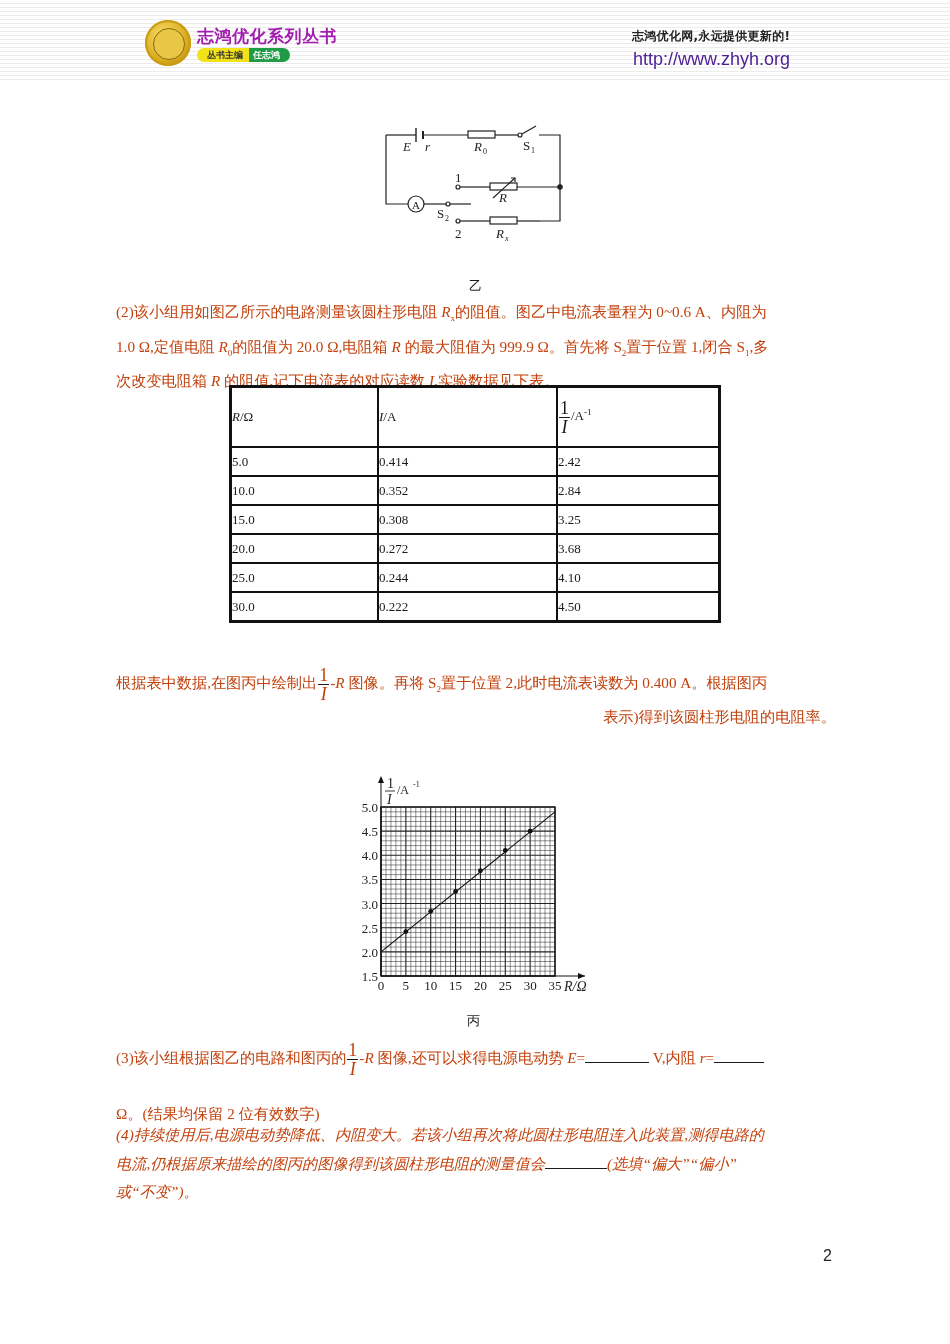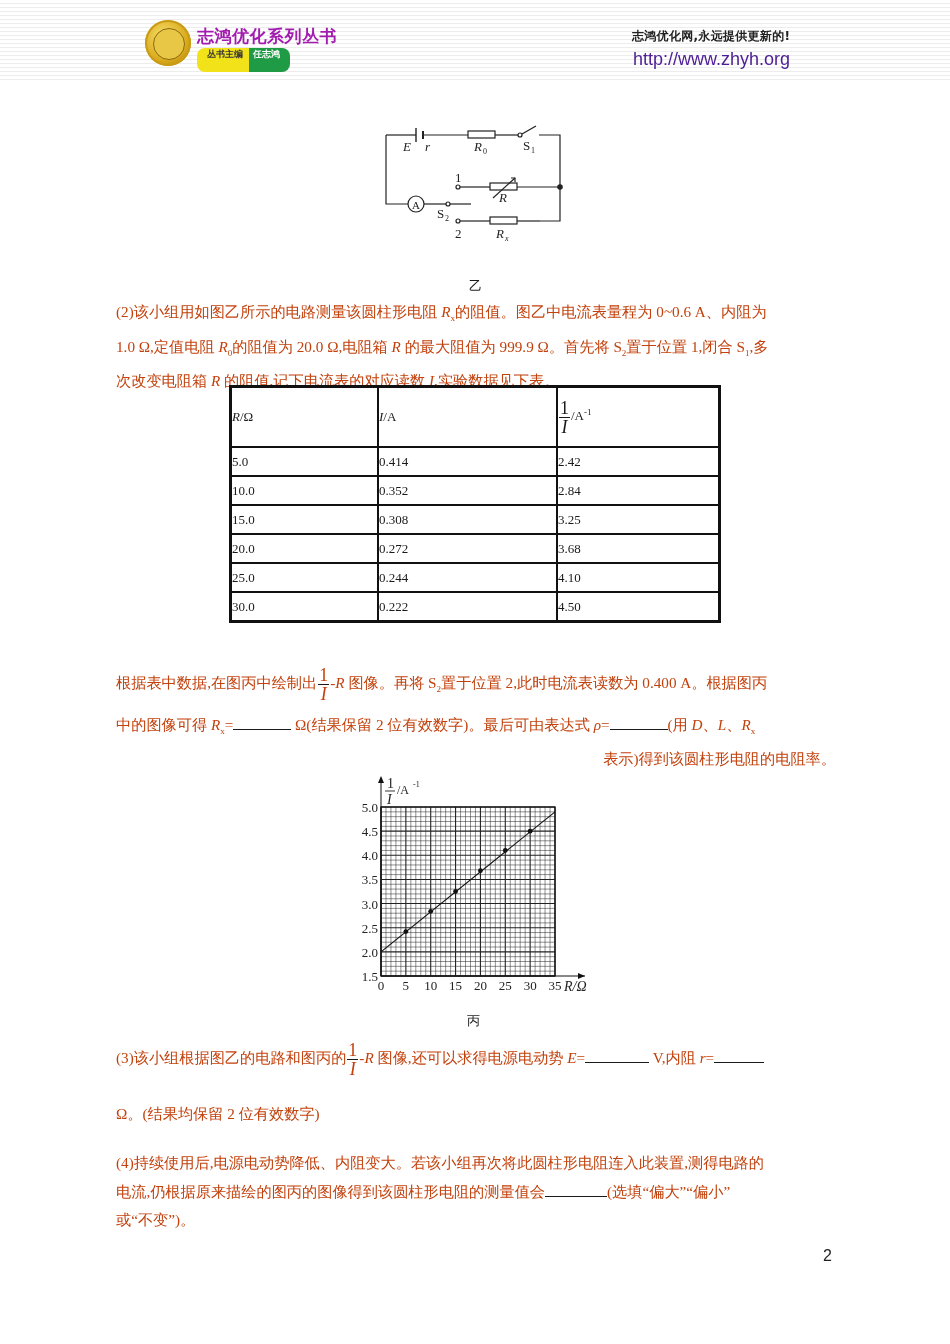--- a/index.html
+++ b/index.html
@@ -9,22 +9,22 @@
   
   .header { left:0; top:0; width:950px; height:80px;
     background: repeating-linear-gradient(to bottom,#ffffff 0px,#ffffff 3px,#ececec 3px,#ececec 4px); }
   .logo-badge { left:145px; top:20px; width:46px; height:46px; border-radius:50%;
     background:radial-gradient(circle at 40% 35%,#f7de6a 0%,#d9a91a 60%,#a97a0c 100%);
     box-shadow:0 0 0 2px #c99c17 inset; }
   .logo-badge-inner { left:153px; top:28px; width:30px; height:30px; border-radius:50%;
     border:1px solid #8a6a10; background:#e8c646; }
   .series-title { left:197px; top:25px; font-family:"DejaVu Sans",sans-serif; font-weight:bold;
     font-size:17px; letter-spacing:0.5px; color:#a21caf; }
-  .editor-pill { left:197px; top:48px; height:24px; border-radius:8px; overflow:hidden; display:flex;
-    font-family:Liberation Mono, monospace; font-size:9px; font-weight:bold; line-height:14px; }
+  .editor-pill { left:197px; top:48px; height:14px; border-radius:8px; overflow:hidden; display:flex;
+    font-family:Liberation Serif, serif; font-size:9px; font-weight:bold; line-height:14px; }
   .editor-pill .a { background:#f2e21a; color:#333; padding:0 6px 0 10px; }
   .editor-pill .b { background:#1f9b45; color:#fff; padding:0 10px 0 4px;text-align:center; }
   .site-slogan { left:632px; top:28px; font-family:"DejaVu Sans",sans-serif; font-weight:bold;
     font-size:12px; color:#222; letter-spacing:0.3px; }
   .site-url { left:633px; top:49px; font-family:"Liberation Sans",sans-serif; font-size:18px; color:#4c1d95; }
 
   .fig-caption { font-size:13px; }
   .para { left:116px; width:720px; font-size:15.2px; line-height:28.5px; color:#c2410c; }
   .para i { font-style:italic; }
   sub, sup { font-size:9px; }
@@ -147,21 +147,20 @@
   <tr>
         <td>30.0</td>
         <td>0.222</td>
         <td>4.50</td>
       </tr>
 </tbody>
   </table>
 
 <div class="abs para" style="top:666px;line-height:30px;">
   <div><span>根据表中数据,在图丙中绘制出</span><span class="frac"><span class="n">1</span><span class="d">I</span></span><span>-</span><i>R</i><span> 图像。再将 S</span><sub>2</sub><span>置于位置 2,此时电流表读数为 0.400 A。根据图丙</span></div>
-  <div style="margin-top:6px;"><span>中的图像可得 </span><i>R</i><sub>x</sub><span>=</span><span class="blank" style="width:58px;"></span><span> Ω(结果保留 2 位有效数字)。最后可由表达式 </span><i>ρ</i><span>=</span><span class="blank" style="width:58px;"></span><span>(用 </span><i>D</i><span>、</span><i>L</i><span>、</span><i>R</i><sub>x</sub></div>
   <div style="margin-top:-2px;text-align:right;">表示)得到该圆柱形电阻的电阻率。</div>
 </div>
 
 <svg id="chart" class="abs" style="left:340px;top:770px;" width="260" height="235" font-family="Liberation Serif, serif">
     <line x1="41" y1="37" x2="41" y2="206" stroke="#222" stroke-width="1.1"></line>
     <line x1="41" y1="37" x2="215" y2="37" stroke="#222" stroke-width="1.1"></line>
     <line x1="45.971428571428575" y1="37" x2="45.971428571428575" y2="206" stroke="#222" stroke-width="0.5"></line>
     <line x1="41" y1="41.82857142857143" x2="215" y2="41.82857142857143" stroke="#222" stroke-width="0.5"></line>
     <line x1="50.94285714285714" y1="37" x2="50.94285714285714" y2="206" stroke="#222" stroke-width="0.5"></line>
     <line x1="41" y1="46.65714285714286" x2="215" y2="46.65714285714286" stroke="#222" stroke-width="0.5"></line>
@@ -266,19 +265,19 @@
     <circle cx="165.28571428571428" cy="80.45714285714287" r="2.4" fill="#111"></circle>
     <circle cx="190.14285714285714" cy="61.14285714285714" r="2.4" fill="#111"></circle>
   </svg>
 <div class="abs fig-caption" style="left:467px;top:1012px;">丙</div>
 
 <div class="abs para" style="top:1041px;">
   <div><span>(3)该小组根据图乙的电路和图丙的</span><span class="frac"><span class="n">1</span><span class="d">I</span></span><span>-</span><i>R</i><span> 图像,还可以求得电源电动势 </span><i>E</i><span>=</span><span class="blank" style="width:64px;"></span><span> V,内阻 </span><i>r</i><span>=</span><span class="blank" style="width:50px;"></span></div>
   <div style="margin-top:22px;">Ω。(结果均保留 2 位有效数字)</div>
 </div>
 
-<div class="abs para" style="top:1149px;">
+<div class="abs para" style="top:1121px;font-style:italic;">
   <div>(4)持续使用后,电源电动势降低、内阻变大。若该小组再次将此圆柱形电阻连入此装置,测得电路的</div>
   <div><span>电流,仍根据原来描绘的图丙的图像得到该圆柱形电阻的测量值会</span><span class="blank" style="width:62px;"></span><span>(选填“偏大”“偏小”</span></div>
   <div>或“不变”)。</div>
 </div>
 
 <div class="abs page-num">2</div>
 
 </body></html>

